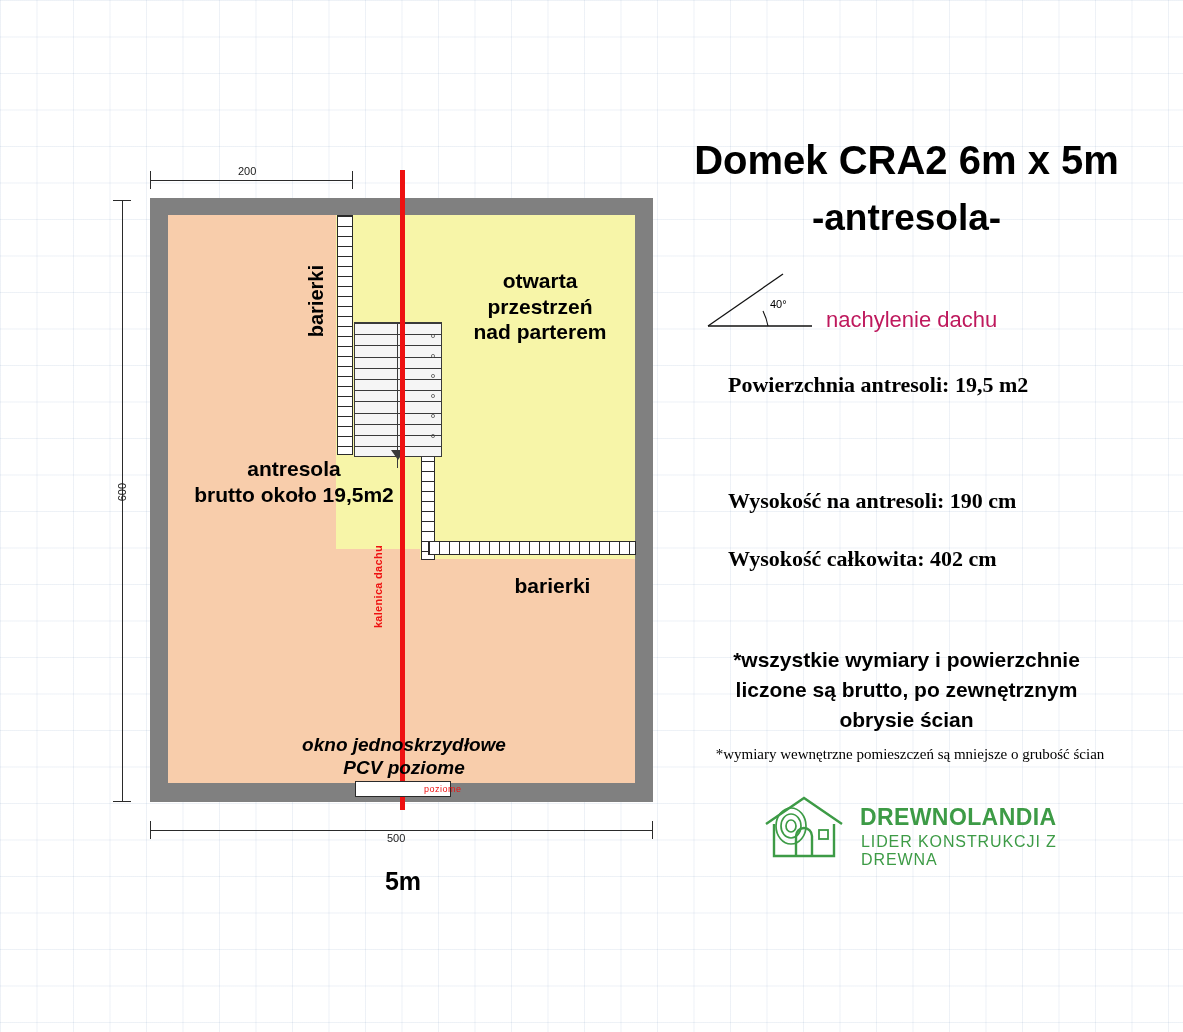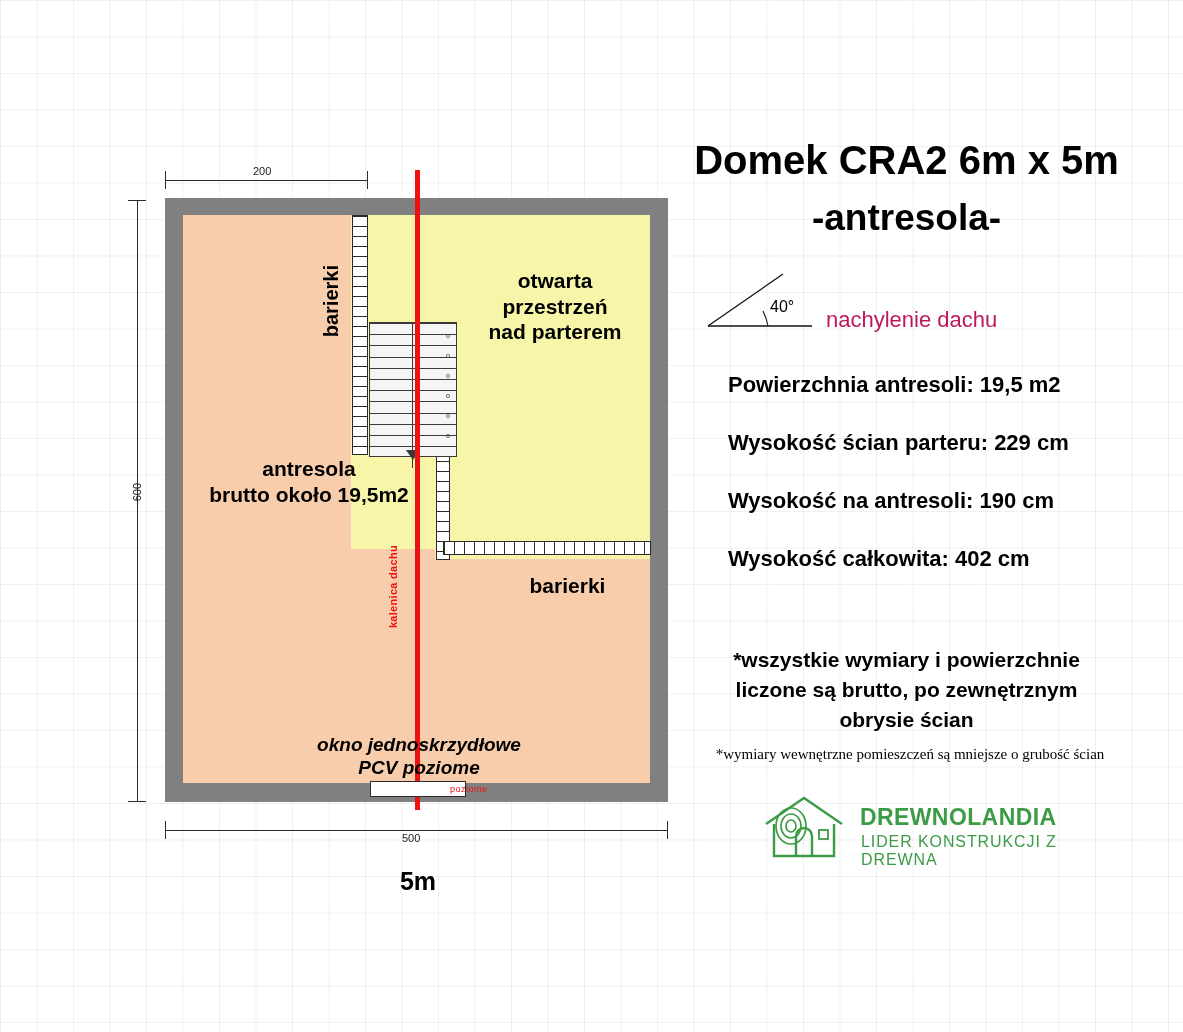--- a/index.html
+++ b/index.html
@@ -22,21 +22,21 @@
     background-image:
       linear-gradient(to right, rgba(120,150,190,0.13) 1px, transparent 1px),
       linear-gradient(to bottom, rgba(120,150,190,0.13) 1px, transparent 1px);
     background-size: 36.5px 36.5px;
   }
 
   
   #plan {
     position: absolute;
     left: 0; top: 0;
-    width: 680px; height: 940px; margin-left: 15px;
+    width: 680px; height: 940px;
   }
   .wall-outer {
     position: absolute;
     left: 150px; top: 198px;
     width: 503px; height: 604px;
     background: #808080;
     box-sizing: border-box;
   }
   .room-fill {
     position: absolute;
@@ -148,21 +148,21 @@
   .window {
     position: absolute;
     left: 355px; top: 781px;
     width: 96px; height: 16px;
     background: #ffffff;
     border: 1px solid #2a2a2a;
     box-sizing: border-box;
   }
   .window-label {
     position: absolute;
-    left: 387px; top: 784px;
+    left: 376px; top: 784px;
     font-size: 9px;
     color: #ee1111;
     letter-spacing: 0.5px;
     padding-left: 48px;
   }
 
   
   .dim-line {
     position: absolute;
     background: #2a2a2a;
@@ -247,36 +247,37 @@
     color: #000;
   }
   .angle-wrap {
     position: absolute;
     left: 75px; top: 270px;
     width: 110px; height: 62px;
   }
   .angle-text {
     position: absolute;
     left: 140px; top: 298px;
-    font-size: 16px;
+    font-size: 11px;
     color: #000;
   }
   .roof-slope-text {
     position: absolute;
     left: 196px; top: 307px;
     font-size: 22px;
     color: #be185d;
   }
   .spec {
     position: absolute;
     left: 98px;
     font-size: 22px;
     font-weight: bold;
     color: #000;
     white-space: nowrap;
+    font-family: Liberation Serif, serif;
   }
   .spec0 { top: 372px; }
   .spec1 { top: 430px; }
   .spec2 { top: 488px; }
   .spec3 { top: 546px; }
 
   .note-main {
     position: absolute;
     left: 0; top: 645px;
     width: 553px;
@@ -387,21 +388,20 @@
 
   <svg class="angle-wrap" viewBox="0 0 110 62">
     <line x1="3" y1="56" x2="107" y2="56" stroke="#111" stroke-width="1.3"></line>
     <line x1="3" y1="56" x2="78" y2="4" stroke="#111" stroke-width="1.3"></line>
     <path d="M 63 56 A 60 60 0 0 0 58 41" fill="none" stroke="#111" stroke-width="1.1"></path>
   </svg>
   <div class="angle-text">40°</div>
   <div class="roof-slope-text">nachylenie dachu</div>
 
   <div class="spec spec0">Powierzchnia antresoli:  19,5 m2</div>
-  <div class="spec spec1">Wysokość ścian parteru: 229 cm</div>
   <div class="spec spec2">Wysokość na antresoli: 190 cm</div>
   <div class="spec spec3">Wysokość całkowita: 402 cm</div>
 
   <div class="note-main" style="white-space:pre-line;">*wszystkie wymiary i powierzchnie
 liczone są brutto, po zewnętrznym
 obrysie ścian</div>
   <div class="note-small">*wymiary wewnętrzne pomieszczeń są mniejsze o grubość ścian</div>
 
   <div class="logo-wrap">
     <svg width="88" height="66" viewBox="0 0 88 66">

